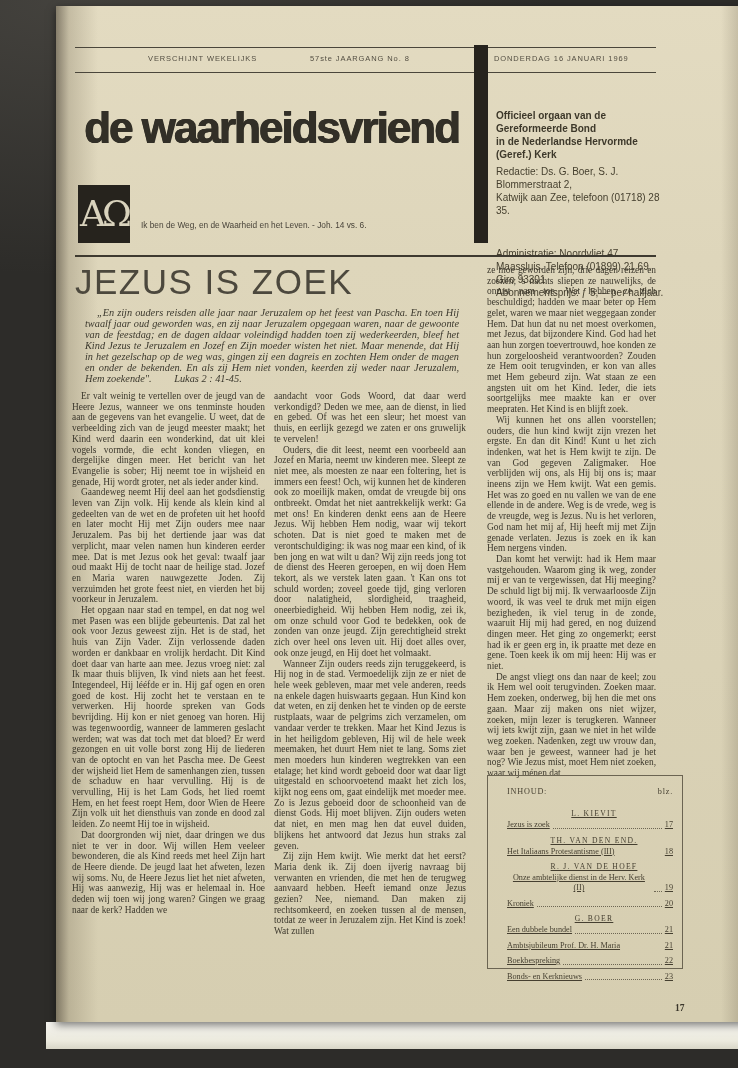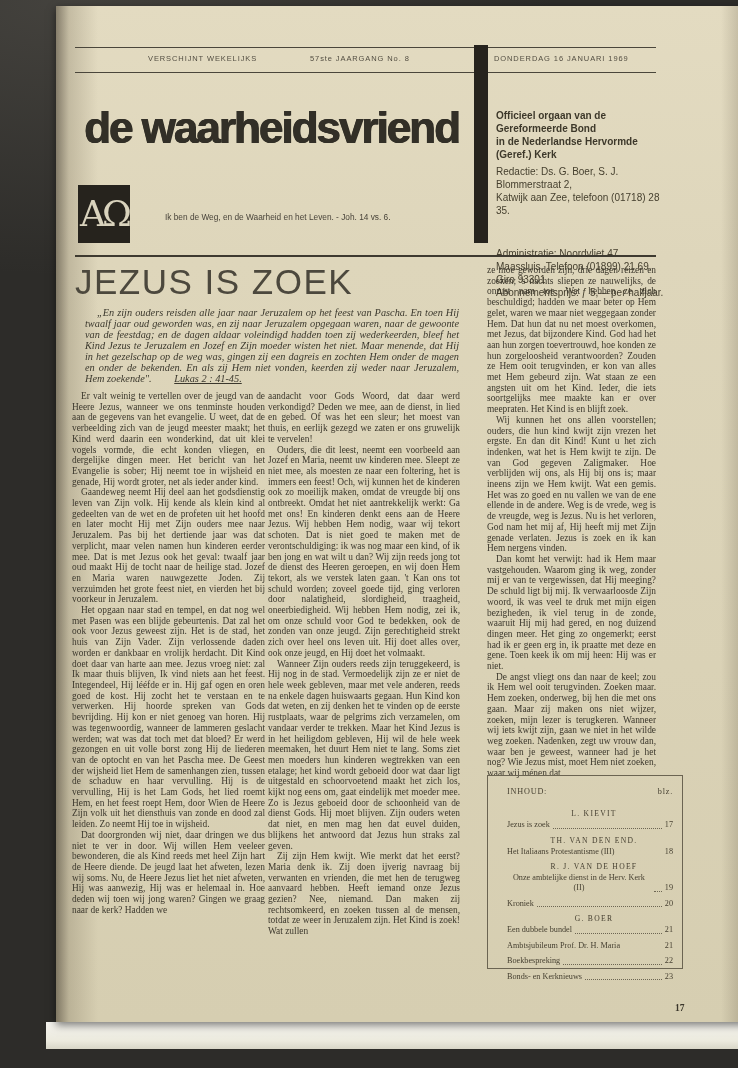--- a/index.html
+++ b/index.html
@@ -42,31 +42,31 @@
   }
   .verse{font-family:"Liberation Sans",sans-serif;font-size:8.3px;color:#49443a;white-space:nowrap;}
   .headline{
     font-family:"Liberation Sans",sans-serif;font-weight:normal;
     font-size:35px;letter-spacing:1.5px;color:#4c483d;white-space:nowrap;
   }
   .quote{
     font-style:italic;font-size:10.3px;line-height:11px;text-align:justify;
     color:#3b382d;text-indent:12px;
   }
-  .qref{padding-left:20px;text-decoration:underline;}
+  .qref{padding-left:20px;}
   .bodycol{font-size:9.4px;line-height:10.7px;text-align:justify;overflow:hidden;}
   .bodycol p{margin:0;text-indent:9px;}
   .bodycol.cont p:first-child{text-indent:0;}
   .toc{
     border:1px solid #6b6452;padding:11px 9px 0 19px;
     font-size:8.2px;line-height:10px;color:#453f30;
   }
   .toc-head{display:flex;justify-content:space-between;margin-bottom:12px;
     font-family:"Liberation Serif",serif;letter-spacing:0.8px;}
-  .toc-entry{margin-bottom:5.5px;}
+  .toc-entry{margin-bottom:5.5px;text-decoration:underline;}
   .toc-author{letter-spacing:1.3px;font-size:7.6px;margin-left:8px;margin-bottom:1px;}
   .toc-author:empty{display:none;margin:0;}
   .toc-row{display:flex;align-items:flex-end;}
   .toc-row .t{flex:0 1 auto;}
   .toc-row .leader{flex:1 1 8px;border-bottom:1px dotted #6d6653;margin:0 3px 1.5px 3px;min-width:6px;}
   .toc-row.nodots .leader{border-bottom:none;}
   .toc-row .n{flex:0 0 auto;}
   .pagenum{font-weight:bold;font-size:9.5px;color:#3a362b;}
 </style>
 </head>
@@ -92,37 +92,37 @@
     <div>Redactie: Ds. G. Boer, S. J. Blommerstraat 2,</div>
     <div style="margin-bottom:30px;">Katwijk aan Zee, telefoon (01718) 28 35.</div>
     <div>Administratie: Noordvliet 47</div>
     <div>Maassluis. Telefoon (01899) 21 69. Giro 93301</div>
     <div>Abonnementsprijs: ƒ 5,— per halfjaar.</div>
   </div>
 
   <div class="abs logo-box" style="left:22px;top:179px;">
     <span>AΩ</span>
   </div>
-  <div class="abs verse" style="left:85px;top:206px;margin-left:24px;">Ik ben de Weg, en de Waarheid en het Leven. - Joh. 14 vs. 6.</div>
+  <div class="abs verse" style="left:85px;top:214px;">Ik ben de Weg, en de Waarheid en het Leven. - Joh. 14 vs. 6.</div>
 
   <div class="abs" style="left:19px;top:249px;width:581px;height:2px;background:#3e3a30;"></div>
 
   <div class="abs headline" style="left:19px;top:256px;">JEZUS IS ZOEK</div>
   <div class="abs quote" style="left:29px;top:301px;width:374px;">
     <span>„En zijn ouders reisden alle jaar naar Jeruzalem op het feest van Pascha. En toen Hij twaalf jaar oud geworden was, en zij naar Jeruzalem opgegaan waren, naar de gewoonte van de feestdag; en de dagen aldaar voleindigd hadden toen zij wederkeerden, bleef het Kind Jezus te Jeruzalem en Jozef en Zijn moeder wisten het niet. Maar menende, dat Hij in het gezelschap op de weg was, gingen zij een dagreis en zochten Hem onder de magen en onder de bekenden. En als zij Hem niet vonden, keerden zij weder naar Jeruzalem, Hem zoekende".</span>
     <span class="qref">Lukas 2 : 41-45.</span>
   </div>
 
   <div class="abs bodycol" style="left:16px;top:385px;width:193px;height:592px;">
       <p>Er valt weinig te vertellen over de jeugd van de Heere Jezus, wanneer we ons tenminste houden aan de gegevens van het evangelie. U weet, dat de verbeelding zich van de jeugd meester maakt; het Kind werd daarin een wonderkind, dat uit klei vogels vormde, die echt konden vliegen, en dergelijke dingen meer. Het bericht van het Evangelie is sober; Hij neemt toe in wijsheid en genade, Hij wordt groter, net als ieder ander kind.</p>
       <p>Gaandeweg neemt Hij deel aan het godsdienstig leven van Zijn volk. Hij kende als klein kind al gedeelten van de wet en de profeten uit het hoofd en later mocht Hij met Zijn ouders mee naar Jeruzalem. Pas bij het dertiende jaar was dat verplicht, maar velen namen hun kinderen eerder mee. Dat is met Jezus ook het geval: twaalf jaar oud maakt Hij de tocht naar de heilige stad. Jozef en Maria waren nauwgezette Joden. Zij verzuimden het grote feest niet, en vierden het bij voorkeur in Jeruzalem.</p>
       <p>Het opgaan naar stad en tempel, en dat nog wel met Pasen was een blijde gebeurtenis. Dat zal het ook voor Jezus geweest zijn. Het is de stad, het huis van Zijn Vader. Zijn verlossende daden worden er dankbaar en vrolijk herdacht. Dit Kind doet daar van harte aan mee. Jezus vroeg niet: zal Ik maar thuis blijven, Ik vind niets aan het feest. Integendeel, Hij lééfde er in. Hij gaf ogen en oren goed de kost. Hij zocht het te verstaan en te verwerken. Hij hoorde spreken van Gods bevrijding. Hij kon er niet genoeg van horen. Hij was tegenwoordig, wanneer de lammeren geslacht werden; wat was dat toch met dat bloed? Er werd gezongen en uit volle borst zong Hij de liederen van de optocht en van het Pascha mee. De Geest der wijsheid liet Hem de samenhangen zien, tussen de schaduw en haar vervulling. Hij is de vervulling, Hij is het Lam Gods, het lied roemt Hem, en het feest roept Hem, door Wien de Heere Zijn volk uit het diensthuis van zonde en dood zal leiden. Zo neemt Hij toe in wijsheid.</p>
       <p>Dat doorgronden wij niet, daar dringen we dus niet te ver in door. Wij willen Hem veeleer bewonderen, die als Kind reeds met heel Zijn hart de Heere diende. De jeugd laat het afweten, lezen wij soms. Nu, de Heere Jezus liet het niet afweten, Hij was aanwezig, Hij was er helemaal in. Hoe deden wij toen wij jong waren? Gingen we graag naar de kerk? Hadden we</p>
     </div>
-  <div class="abs bodycol cont" style="left:212px;top:385px;width:192px;height:592px;">
+  <div class="abs bodycol cont" style="left:218px;top:385px;width:192px;height:592px;">
       <p>aandacht voor Gods Woord, dat daar werd verkondigd? Deden we mee, aan de dienst, in lied en gebed. Of was het een sleur; het moest van thuis, en eerlijk gezegd we zaten er ons gruwelijk te vervelen!</p>
       <p>Ouders, die dit leest, neemt een voorbeeld aan Jozef en Maria, neemt uw kinderen mee. Sleept ze niet mee, als moesten ze naar een foltering, het is immers een feest! Och, wij kunnen het de kinderen ook zo moeilijk maken, omdat de vreugde bij ons ontbreekt. Omdat het niet aantrekkelijk werkt: Ga met ons! En kinderen denkt eens aan de Heere Jezus. Wij hebben Hem nodig, waar wij tekort schoten. Dat is niet goed te maken met de verontschuldiging: ik was nog maar een kind, of ik ben jong en wat wilt u dan? Wij zijn reeds jong tot de dienst des Heeren geroepen, en wij doen Hem tekort, als we verstek laten gaan. 't Kan ons tot schuld worden; zoveel goede tijd, ging verloren door nalatigheid, slordigheid, traagheid, oneerbiedigheid. Wij hebben Hem nodig, zei ik, om onze schuld voor God te bedekken, ook de zonden van onze jeugd. Zijn gerechtigheid strekt zich over heel ons leven uit. Hij doet alles over, ook onze jeugd, en Hij doet het volmaakt.</p>
       <p>Wanneer Zijn ouders reeds zijn teruggekeerd, is Hij nog in de stad. Vermoedelijk zijn ze er niet de hele week gebleven, maar met vele anderen, reeds na enkele dagen huiswaarts gegaan. Hun Kind kon dat weten, en zij denken het te vinden op de eerste rustplaats, waar de pelgrims zich verzamelen, om vandaar verder te trekken. Maar het Kind Jezus is in het heiligdom gebleven, Hij wil de hele week meemaken, het duurt Hem niet te lang. Soms ziet men moeders hun kinderen wegtrekken van een etalage; het kind wordt geboeid door wat daar ligt uitgestald en schoorvoetend maakt het zich los, kijkt nog eens om, gaat eindelijk met moeder mee. Zo is Jezus geboeid door de schoonheid van de dienst Gods. Hij moet blijven. Zijn ouders weten dat niet, en men mag hen dat euvel duiden, blijkens het antwoord dat Jezus hun straks zal geven.</p>
       <p>Zij zijn Hem kwijt. Wie merkt dat het eerst? Maria denk ik. Zij doen ijverig navraag bij verwanten en vrienden, die met hen de terugweg aanvaard hebben. Heeft iemand onze Jezus gezien? Nee, niemand. Dan maken zij rechtsomkeerd, en zoeken tussen al de mensen, totdat ze weer in Jeruzalem zijn. Het Kind is zoek! Wat zullen</p>
     </div>
   <div class="abs bodycol cont" style="left:431px;top:259px;width:169px;height:513px;">
       <p>ze moe geworden zijn, drie dagen reizen en zoeken; 's nachts sliepen ze nauwelijks, de onrust nam toe. Wat hebben ze zich beschuldigd; hadden we maar beter op Hem gelet, waren we maar niet weggegaan zonder Hem. Dat hun dat nu net moest overkomen, met Jezus, dat bijzondere Kind. God had het aan hun zorgen toevertrouwd, hoe konden ze hun zorgeloosheid verantwoorden? Zouden ze Hem ooit terugvinden, er kon van alles met Hem gebeurd zijn. Wat staan ze een angsten uit om het Kind. Ieder, die iets soortgelijks mee maakte kan er over meepraten. Het Kind is en blijft zoek.</p>
       <p>Wij kunnen het ons allen voorstellen; ouders, die hun kind kwijt zijn vrezen het ergste. En dan dit Kind! Kunt u het zich indenken, wat het is Hem kwijt te zijn. De van God gegeven Zaligmaker. Hoe verblijden wij ons, als Hij bij ons is; maar ineens zijn we Hem kwijt. Wat een gemis. Het was zo goed en nu vallen we van de ene ellende in de andere. Weg is de vrede, weg is de vreugde, weg is Jezus. Nu is het verloren, God nam het mij af, Hij heeft mij met Zijn genade verlaten. Jezus is zoek en ik kan Hem nergens vinden.</p>
       <p>Dan komt het verwijt: had ik Hem maar vastgehouden. Waarom ging ik weg, zonder mij er van te vergewissen, dat Hij meeging? De schuld ligt bij mij. Ik verwaarloosde Zijn woord, ik was veel te druk met mijn eigen bezigheden, ik viel terug in de zonde, waaruit Hij mij had gered, en nog duizend dingen meer. Het ging zo ongemerkt; eerst had ik er geen erg in, ik praatte met deze en gene. Toen keek ik om mij heen: Hij was er niet.</p>
       <p>De angst vliegt ons dan naar de keel; zou ik Hem wel ooit terugvinden. Zoeken maar. Hem zoeken, onderweg, bij hen die met ons gaan. Maar zij maken ons niet wijzer, zoeken, mijn lezer is terugkeren. Wanneer wij iets kwijt zijn, gaan we niet in het wilde weg zoeken. Nadenken, zegt uw vrouw dan, waar ben je geweest, wanneer had je het nog? Wie Jezus mist, moet Hem niet zoeken, waar wij ménen dat</p>

